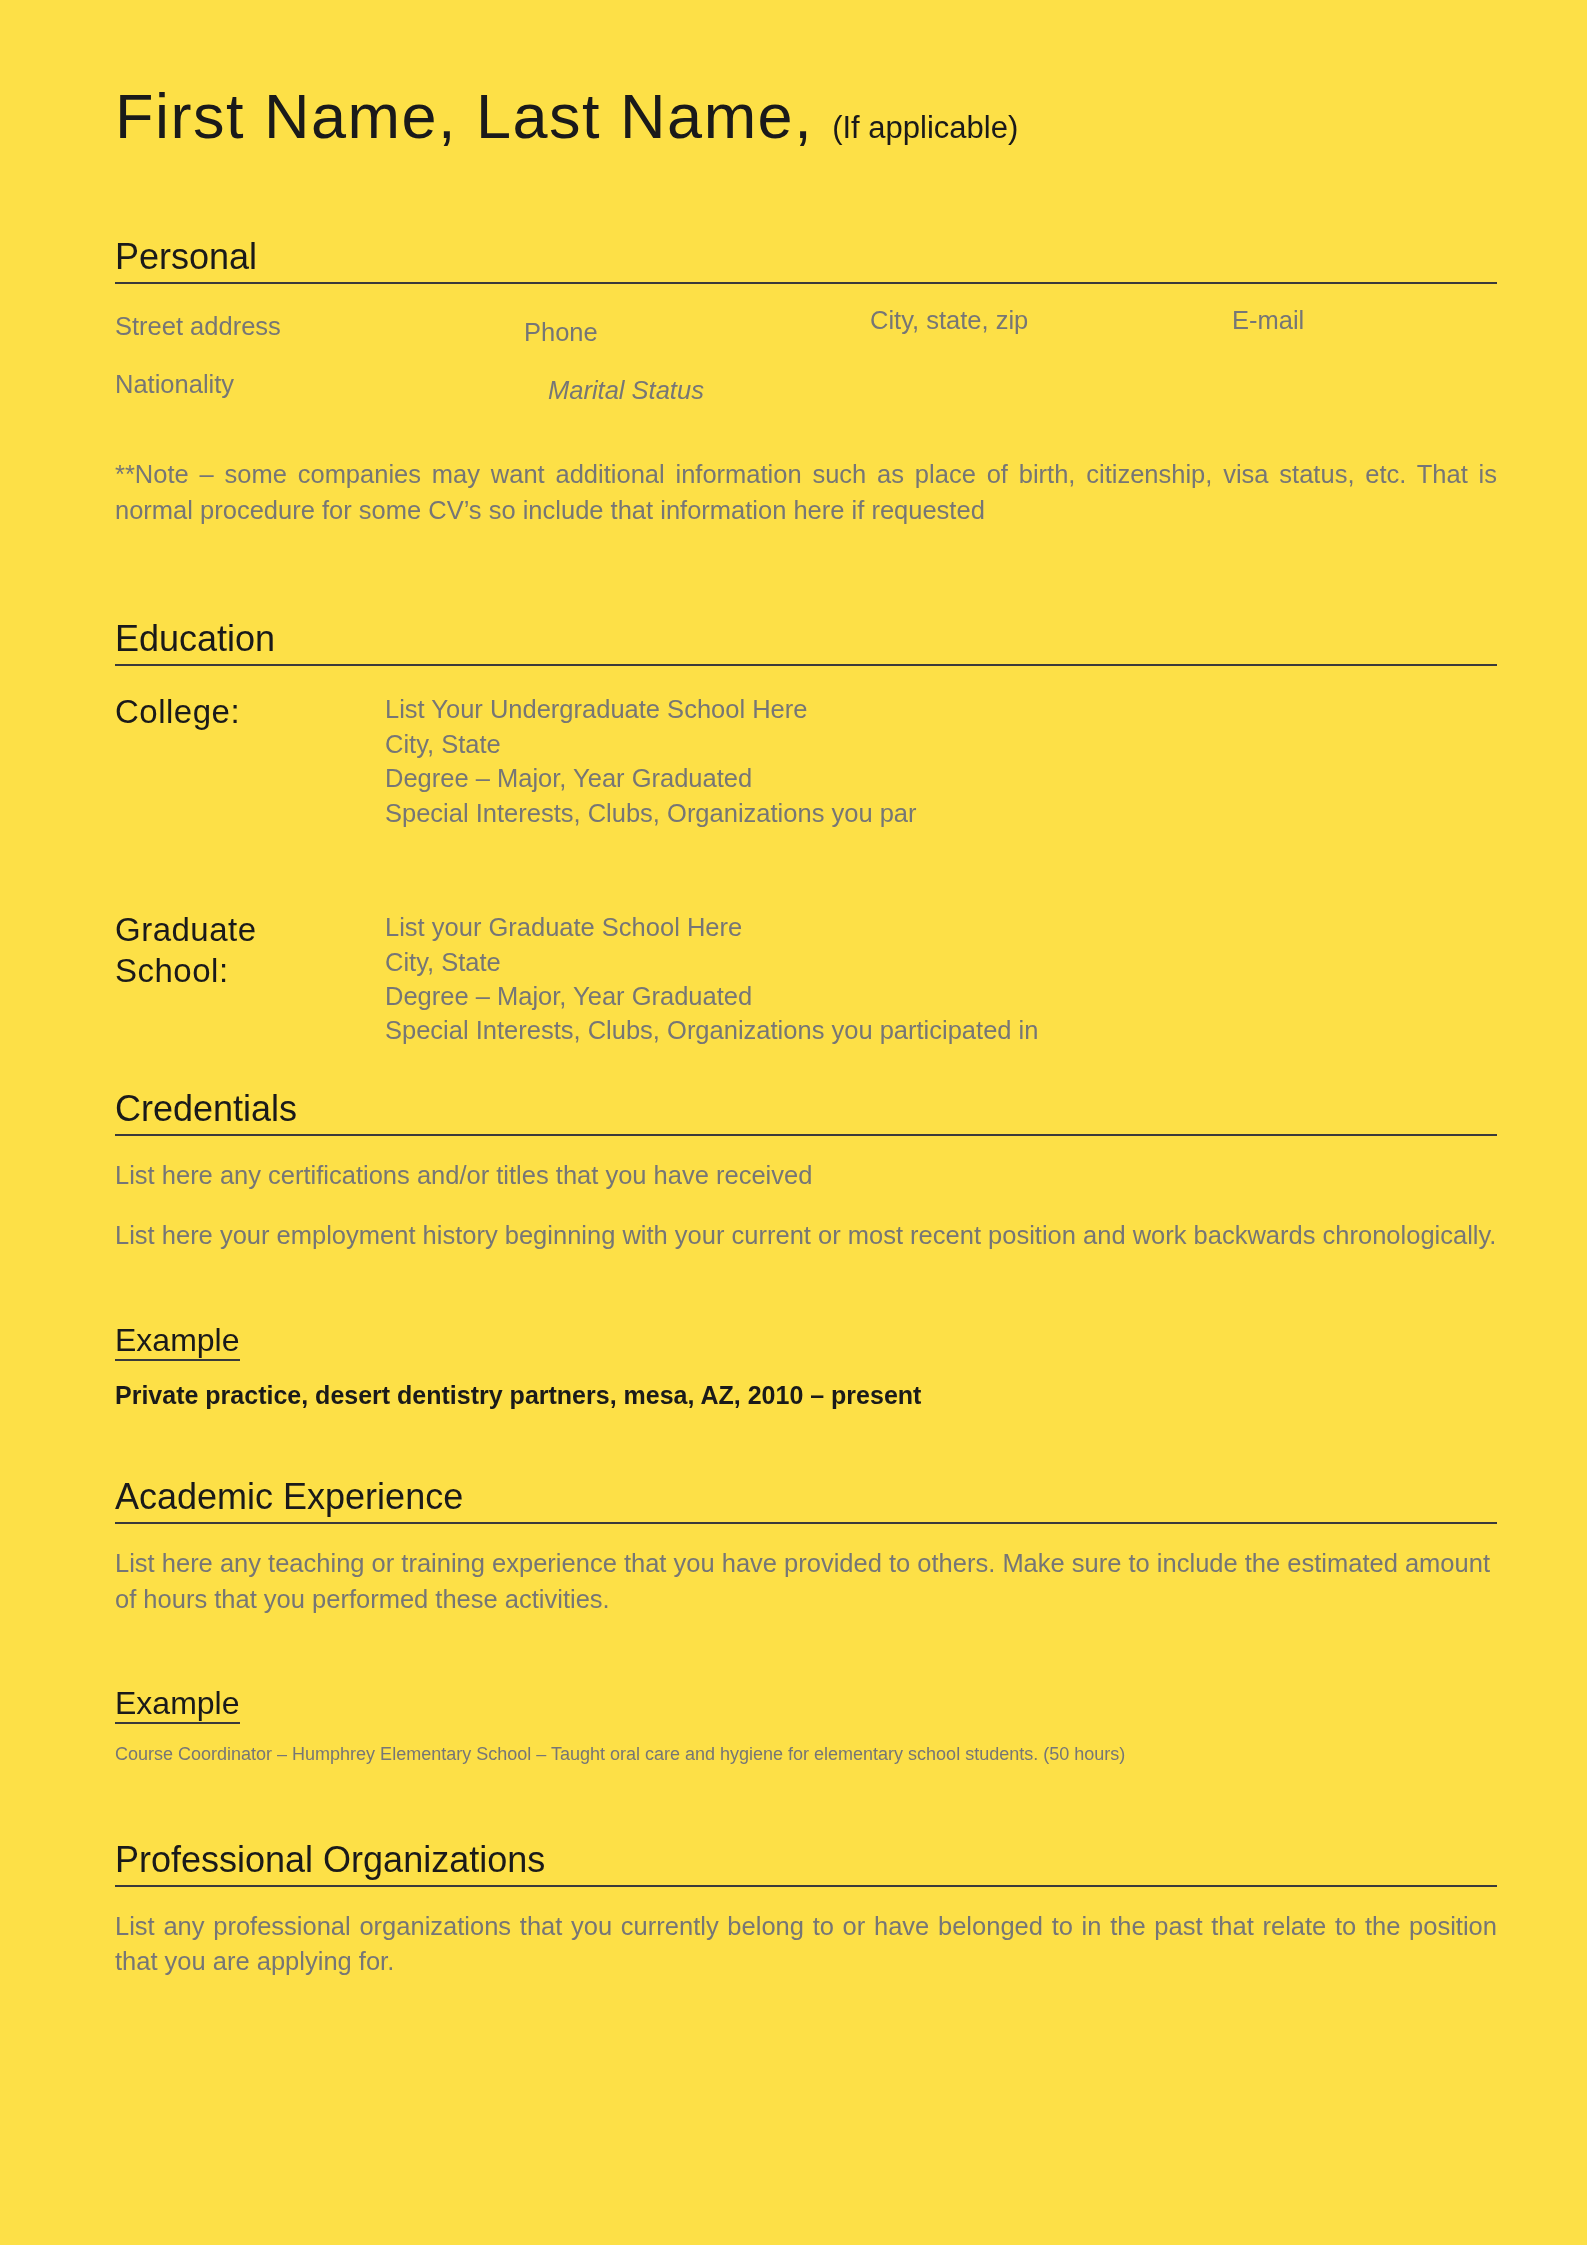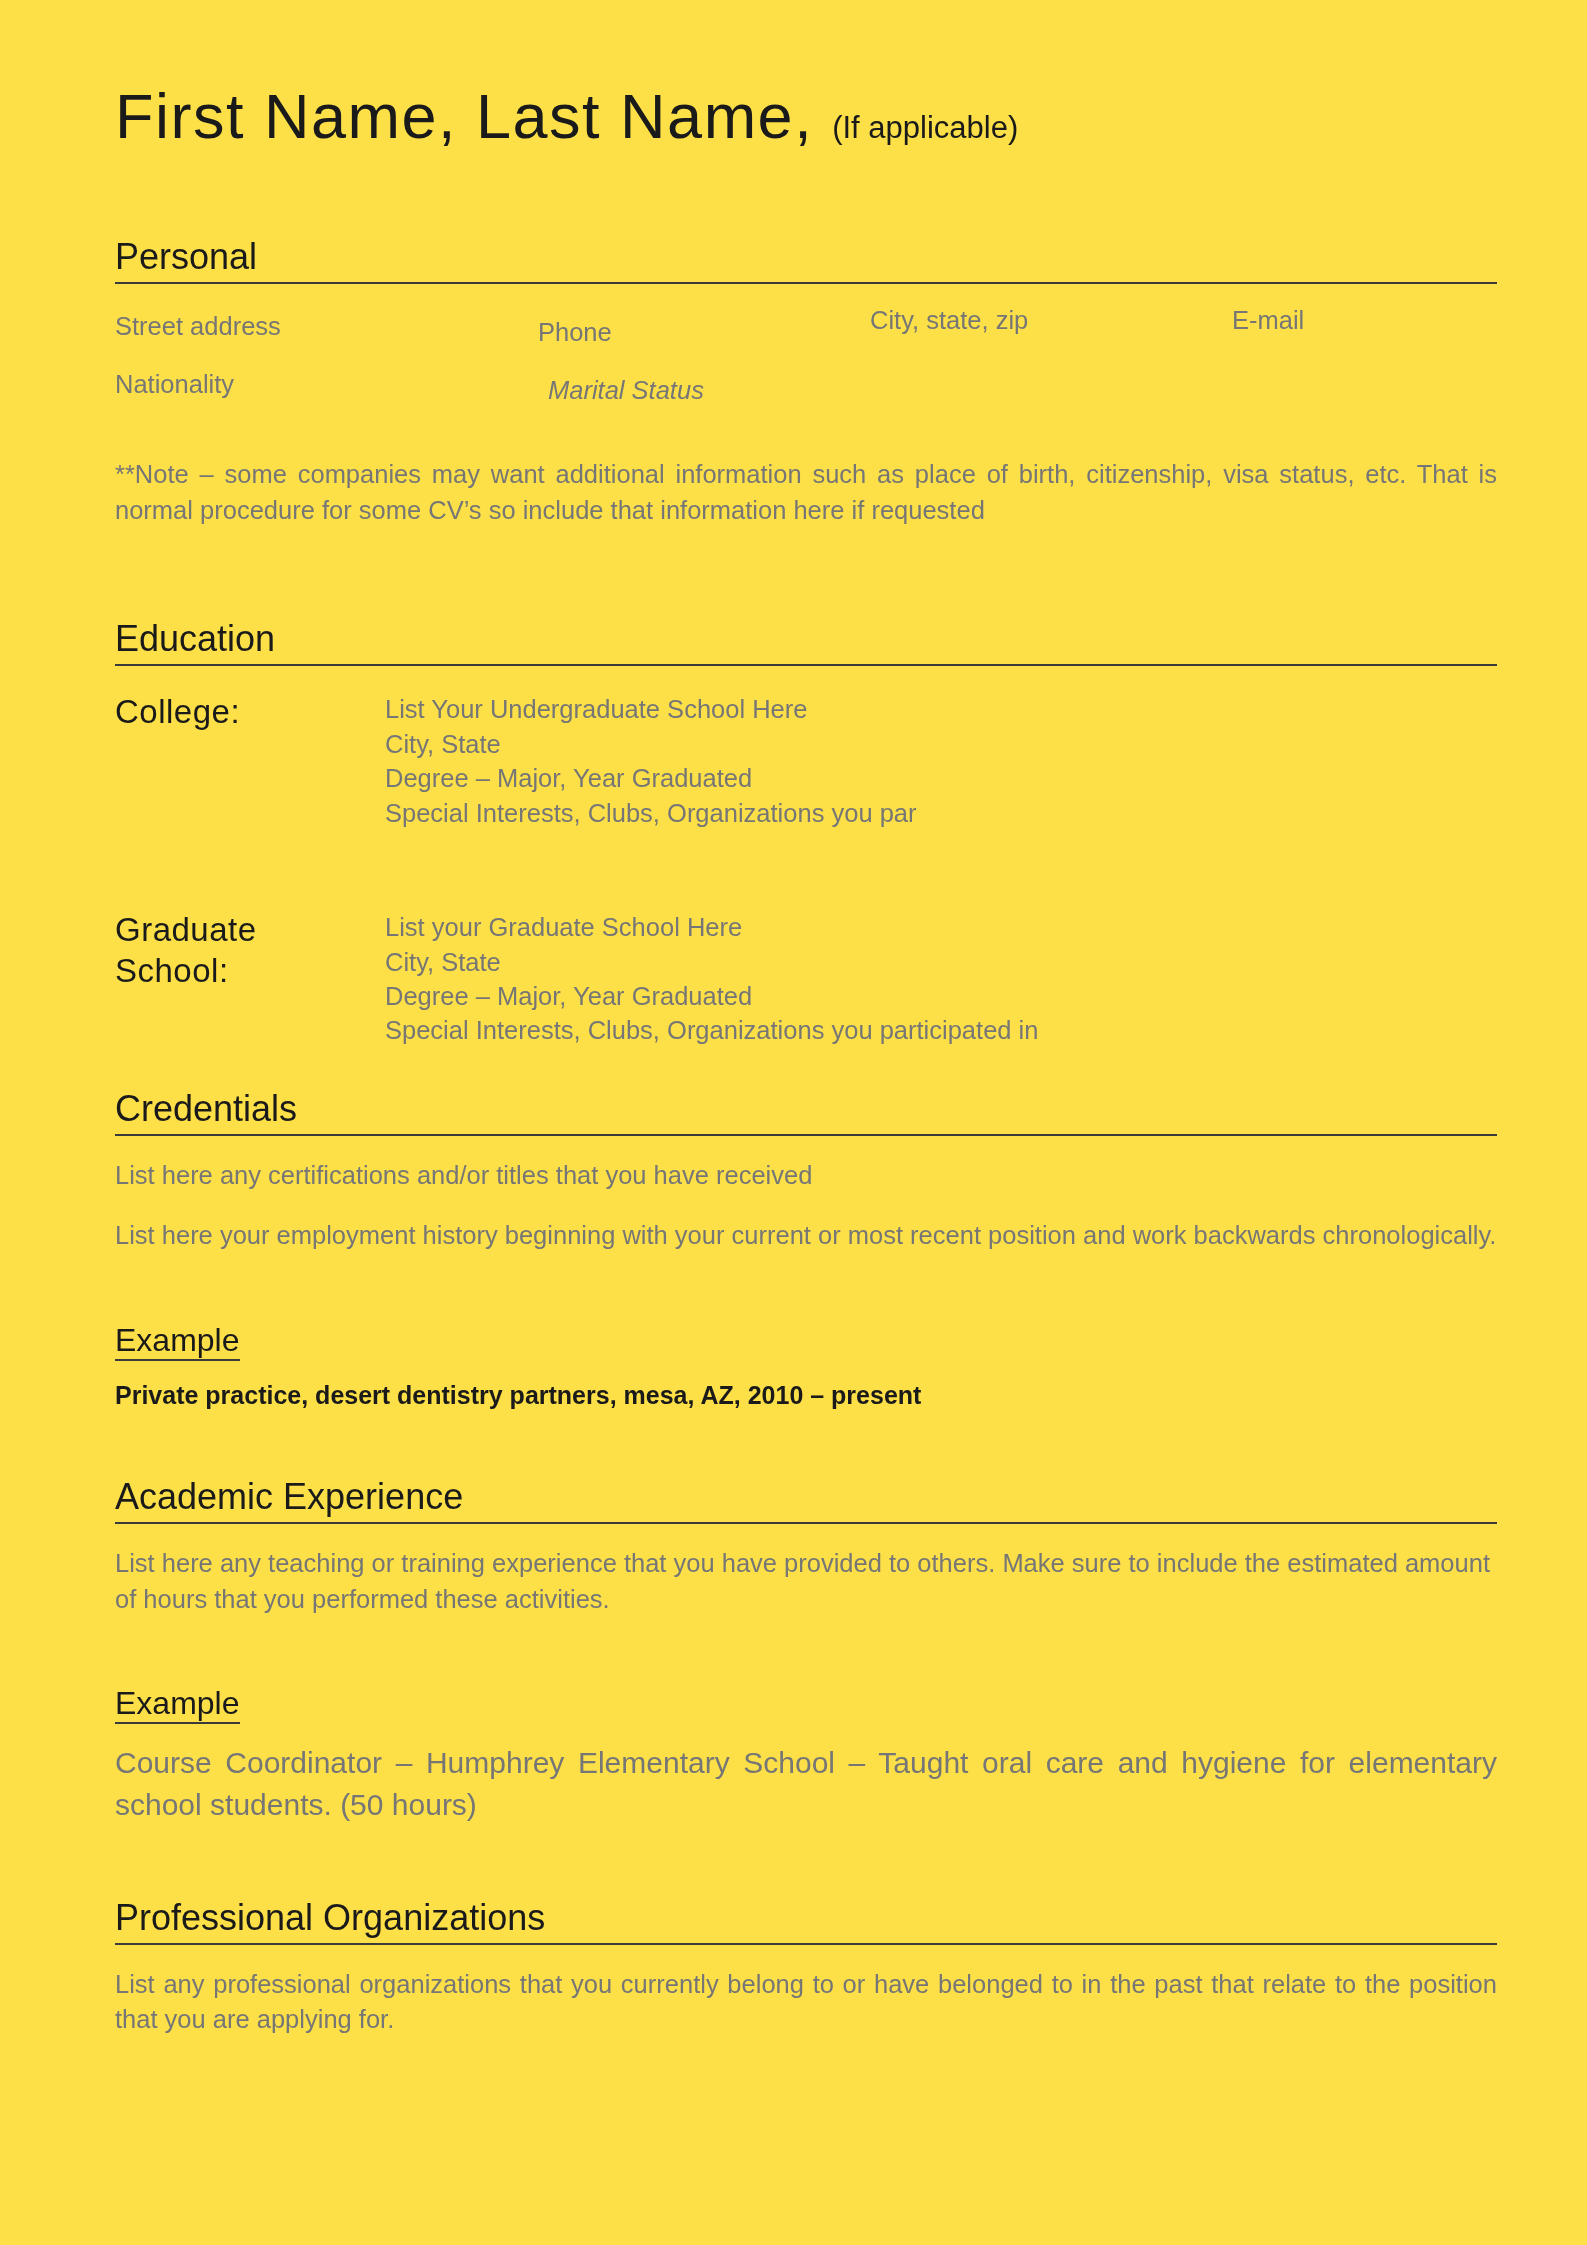--- a/index.html
+++ b/index.html
@@ -53,21 +53,21 @@
     height: 46px;
     margin-top: 22px;
   }
   .personal-row2 {
     position: relative;
     height: 46px;
     margin-top: 14px;
   }
   .pf { position: absolute; font-size: 25.5px; color: #767676; white-space: nowrap; text-align: center; }
   .pf-street { left: 0; top: 6px; }
-  .pf-phone  { left: 423px; top: 12px; }
+  .pf-phone  { left: 409px; top: 12px; }
   .pf-city   { left: 755px; top: 0px; }
   .pf-email  { left: 1117px; top: 0px; }
   .pf-nat    { left: 0; top: 4px; }
   .pf-marital{ left: 433px; top: 10px; font-style: italic; }
 
   .note {
     margin-top: 44px;
     font-size: 25.5px;
     color: #767676;
     line-height: 1.42;
@@ -115,21 +115,21 @@
     line-height: 1.1;
   }
   .example-body {
     margin-top: 20px;
     font-size: 25px;
     color: #1a1a1a;
     font-weight: bold;
   }
   .example-body-gray {
     margin-top: 18px;
-    font-size: 30px;
+    font-size: 18px;
     color: #767676;
     line-height: 1.38;
     width: 1382px;
     text-align: justify;
   }
 </style>
 </head>
 <body>
 
 <div class="page">

